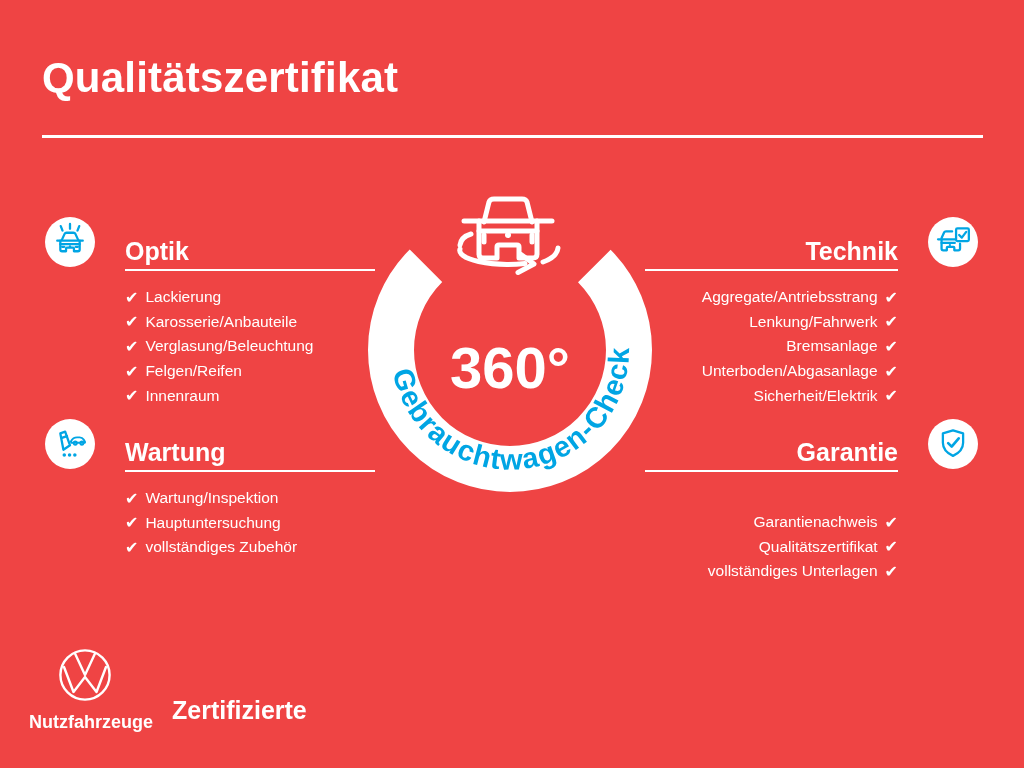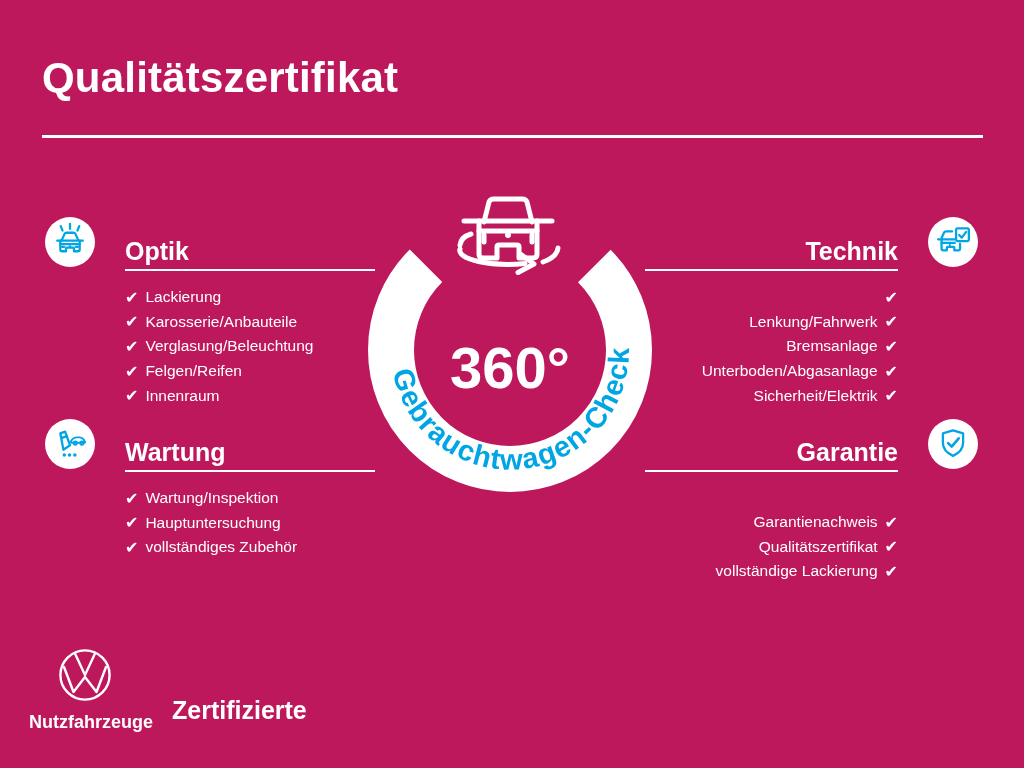--- a/index.html
+++ b/index.html
@@ -1,18 +1,18 @@
 <!DOCTYPE html>
 <html><head>
 <meta charset="utf-8">
 <style>
   html,body { margin:0; padding:0; }
   .page {
     position:relative; width:1024px; height:768px; overflow:hidden;
-    background:#be185d;
+    background:#ef4444;
     font-family:"Liberation Sans","DejaVu Sans",sans-serif;
     color:#fff;
   }
   .title {
     position:absolute; left:42px; top:54px;
     font-size:42px; font-weight:bold; letter-spacing:0.2px;
   }
   .title-rule { position:absolute; left:42px; top:135px; width:941px; height:3px; background:#fff; }
 
   .heading { position:absolute; font-size:25px; font-weight:bold;text-align:right; }
@@ -157,20 +157,21 @@
         <circle cx="21.5" cy="28.5" r="1.3" fill="#00A5E4" stroke="none"></circle>
         <rect x="28.5" y="9.5" width="14.5" height="14.5" rx="1.5" fill="#fff" stroke="#00A5E4"></rect>
         <path d="M 32,17 L 35,20 L 40,13.5"></path>
       </g>
     </svg>
   </div>
   <div class="heading h-right" style="top:237px;">Technik</div>
   <div class="rule" style="left:645px; top:269px; width:253px;"></div>
   <ul class="list right" style="right:126px; top:285px;">
     <li>
+        <span>Aggregate/Antriebsstrang</span>
         <span class="chk">✔</span>
       </li>
     <li>
         <span>Lenkung/Fahrwerk</span>
         <span class="chk">✔</span>
       </li>
     <li>
         <span>Bremsanlage</span>
         <span class="chk">✔</span>
       </li>
@@ -197,21 +198,21 @@
   <ul class="list right" style="right:126px; top:510px;">
     <li>
         <span>Garantienachweis</span>
         <span class="chk">✔</span>
       </li>
     <li>
         <span>Qualitätszertifikat</span>
         <span class="chk">✔</span>
       </li>
     <li>
-        <span>vollständige Lackierung</span>
+        <span>vollständiges Unterlagen</span>
         <span class="chk">✔</span>
       </li>
   </ul>
 
   <svg class="vw-logo" width="56" height="56" viewBox="0 0 56 56">
     <g stroke="#fff" stroke-width="2.4" fill="none" stroke-linecap="round" stroke-linejoin="round">
       <circle cx="28" cy="28" r="24.6"></circle>
       <path d="M 18,6.5 L 28,28 L 38,6.5"></path>
       <path d="M 7,20 L 16.5,45 L 28,30 L 39.5,45 L 49,20"></path>
     </g>

